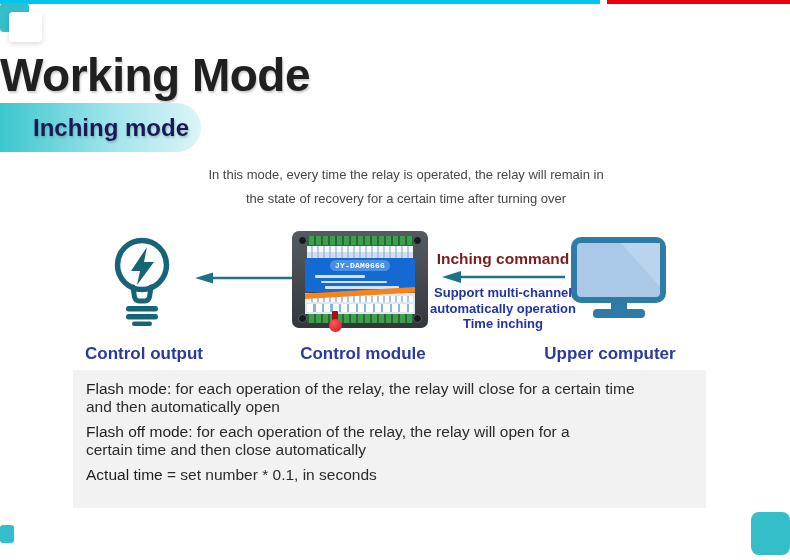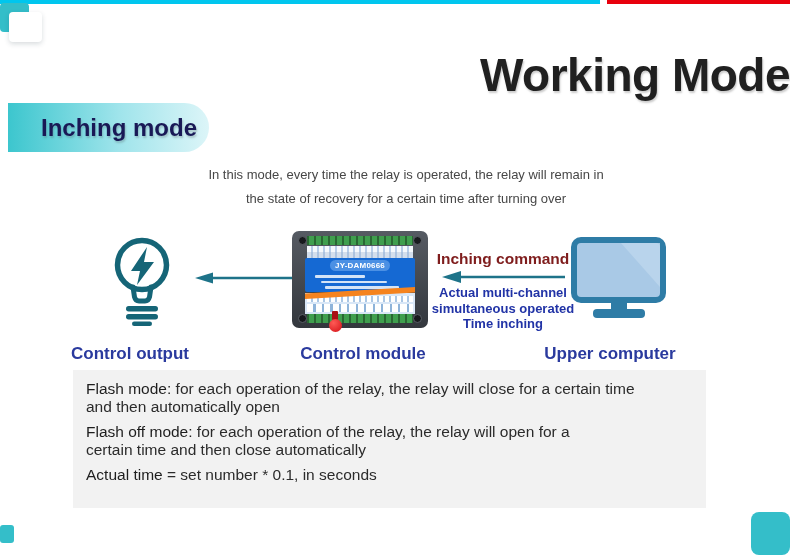--- a/index.html
+++ b/index.html
@@ -10,44 +10,44 @@
   .line-cyan{position:absolute;left:0;top:0;width:600px;height:4px;background:#00c6ee;}
   .line-red{position:absolute;left:607px;top:0;width:183px;height:4px;background:#e8000d;}
 
   
   .tl-teal{position:absolute;left:0;top:3px;width:29px;height:29px;background:#34bec9;border-radius:4px;}
   .tl-white{position:absolute;left:9px;top:12px;width:33px;height:30px;background:#fff;border-radius:4px;
             box-shadow:0 2px 5px rgba(40,60,70,.18);}
   .bl-teal{position:absolute;left:0;top:525px;width:14px;height:18px;background:#34bec9;border-radius:3px;}
   .br-teal{position:absolute;left:751px;top:512px;width:39px;height:43px;background:#34bec9;border-radius:8px;}
 
-  .title{position:absolute;top:48px;left:0;width:790px;text-align:right;
+  .title{position:absolute;top:48px;left:0;width:790px;text-align:left;
          font-size:46px;font-weight:700;color:#202020;letter-spacing:-.5px;
          text-shadow:1px 2px 2px rgba(110,110,110,.35);}
 
-  .pill{position:absolute;left:8px;top:103px;width:201px;height:49px;box-sizing:border-box;
+  .pill{position:absolute;left:0;top:103px;width:201px;height:49px;box-sizing:border-box;
         background:linear-gradient(90deg,#3cc6ce 0%,#9fe4eb 55%,#dcf5f8 100%);
         border-radius:0 25px 25px 0;display:flex;align-items:center;padding-left:33px;
         font-size:24px;font-weight:700;color:#191956;text-shadow:1px 2px 2px rgba(90,110,115,.35);}
 
   .desc{position:absolute;top:163px;left:0;width:790px;text-align:center;
         font-size:13px;line-height:24px;color:#474747;white-space:pre-line;padding-left:11px;}
 
   
   .bulb{position:absolute;left:110px;top:236px;}
   .arrow1{position:absolute;left:194px;top:271px;}
   .arrow2{position:absolute;left:441px;top:270px;}
   .cmd{position:absolute;left:428px;top:250px;width:150px;text-align:center;
        font-size:15.5px;font-weight:700;color:#7f1d1d;}
   .support{position:absolute;left:423px;top:285px;width:160px;text-align:center;
        font-size:13px;font-weight:600;line-height:15.5px;color:#2133a6;}
   .monitor{position:absolute;left:571px;top:237px;}
 
   
-  .module{position:absolute;left:292px;top:231px;width:136px;height:97px;}
+  .module{position:absolute;left:292px;top:231px;width:136px;height:97px;font-family:Liberation Mono, monospace;}
   .mod-case{position:absolute;inset:0;background:linear-gradient(#565b63,#33373d);border-radius:7px;}
   .screw{position:absolute;width:9px;height:9px;border-radius:50%;background:#17191d;border:1px solid #5a5f66;box-sizing:border-box;}
   .s1{left:6px;top:5px}.s2{left:121px;top:5px}.s3{left:6px;top:83px}.s4{left:121px;top:83px}
   .green{position:absolute;left:15px;width:106px;height:9px;background:#3f9e4e;
          background-image:repeating-linear-gradient(90deg,rgba(0,0,0,.35) 0 2px,transparent 2px 7px);}
   .g-top{top:5px}.g-bot{top:83px}
   .termrow{position:absolute;left:15px;top:15px;width:106px;height:12px;
          background:repeating-linear-gradient(90deg,#f4f8fc 0 4px,#b7cde8 4px 6px);
          box-shadow:inset 0 -6px 0 rgba(150,175,205,.35);}
   .bluepanel{position:absolute;left:13px;top:27px;width:110px;height:34px;background:#1569d3;border-radius:2px;overflow:hidden;}
@@ -61,21 +61,21 @@
   .orange{position:absolute;left:13px;top:56px;width:110px;height:12px;background:#f5831e;
           clip-path:polygon(0 55%,100% 0,100% 45%,0 100%);}
   .redconn{position:absolute;left:36px;top:80px;width:14px;height:24px;}
   .redstem{width:6px;height:9px;margin:0 auto;background:#a80f14;border-radius:1px;}
   .redbulb{width:13px;height:13px;border-radius:50%;margin:-1px auto 0;
            background:radial-gradient(circle at 35% 30%,#ff5a55,#d31016);}
 
   
   .cap{position:absolute;top:344px;width:170px;text-align:center;
        font-size:17px;font-weight:700;color:#2a3a9e;}
-  .cap-out{left:45px}.cap-mod{left:278px}.cap-pc{left:525px}
+  .cap-out{left:59px}.cap-mod{left:278px}.cap-pc{left:525px}
 
   
   .notes{position:absolute;left:73px;top:370px;width:633px;height:138px;background:#f2f2f2;
          box-sizing:border-box;padding:10px 14px 0 13px;color:#2b2b2b;font-size:15.5px;}
   .notes p{margin:0 0 8px 0;line-height:17.5px;white-space:pre-line;}
   .notes .p3{margin-top:4px;}
   .nb{font-weight:400;color:#1e1e1e;}
 </style>
 </head>
 <body>
@@ -146,22 +146,22 @@
   <div class="arrow2">
     <svg width="125" height="14" viewBox="0 0 125 14">
       <line x1="124" y1="7" x2="18" y2="7" stroke="#1e7389" stroke-width="2.6"></line>
       <polygon points="1,7 20,1 20,13" fill="#1e7389"></polygon>
     </svg>
   </div>
 
   <div class="cmd">Inching command</div>
 
   <div class="support">
-    <div>Actual multi-channel</div>
-    <div>simultaneous operated</div>
+    <div>Support multi-channel</div>
+    <div>automatically operation</div>
     <div>Time inching</div>
   </div>
 
   <div class="monitor">
     <svg width="96" height="82" viewBox="0 0 96 82">
       <rect x="3" y="3" width="89" height="60" rx="7" fill="#a9c9e6" stroke="#2e7ca6" stroke-width="6"></rect>
       <polygon points="50,6 89,6 89,50" fill="#bcd6ec" opacity="0.85"></polygon>
       <rect x="40" y="63" width="16" height="9" fill="#2e7ca6"></rect>
       <rect x="22" y="72" width="52" height="9" rx="4" fill="#2e7ca6"></rect>
     </svg>

